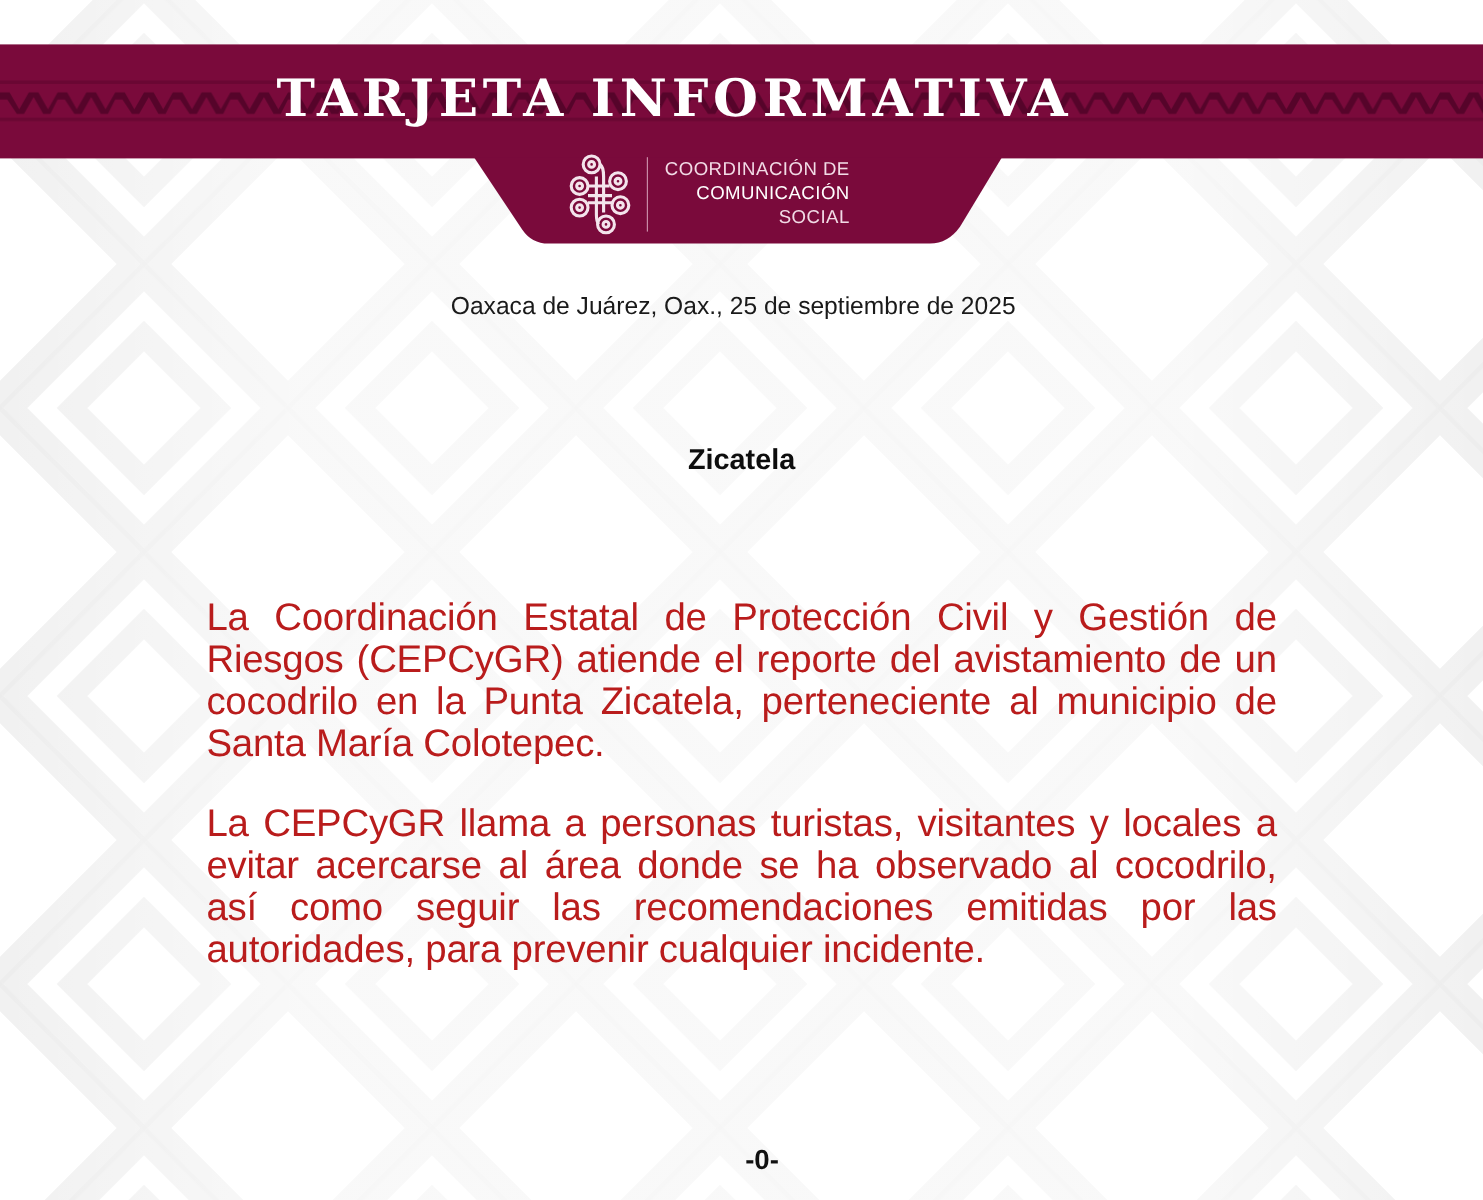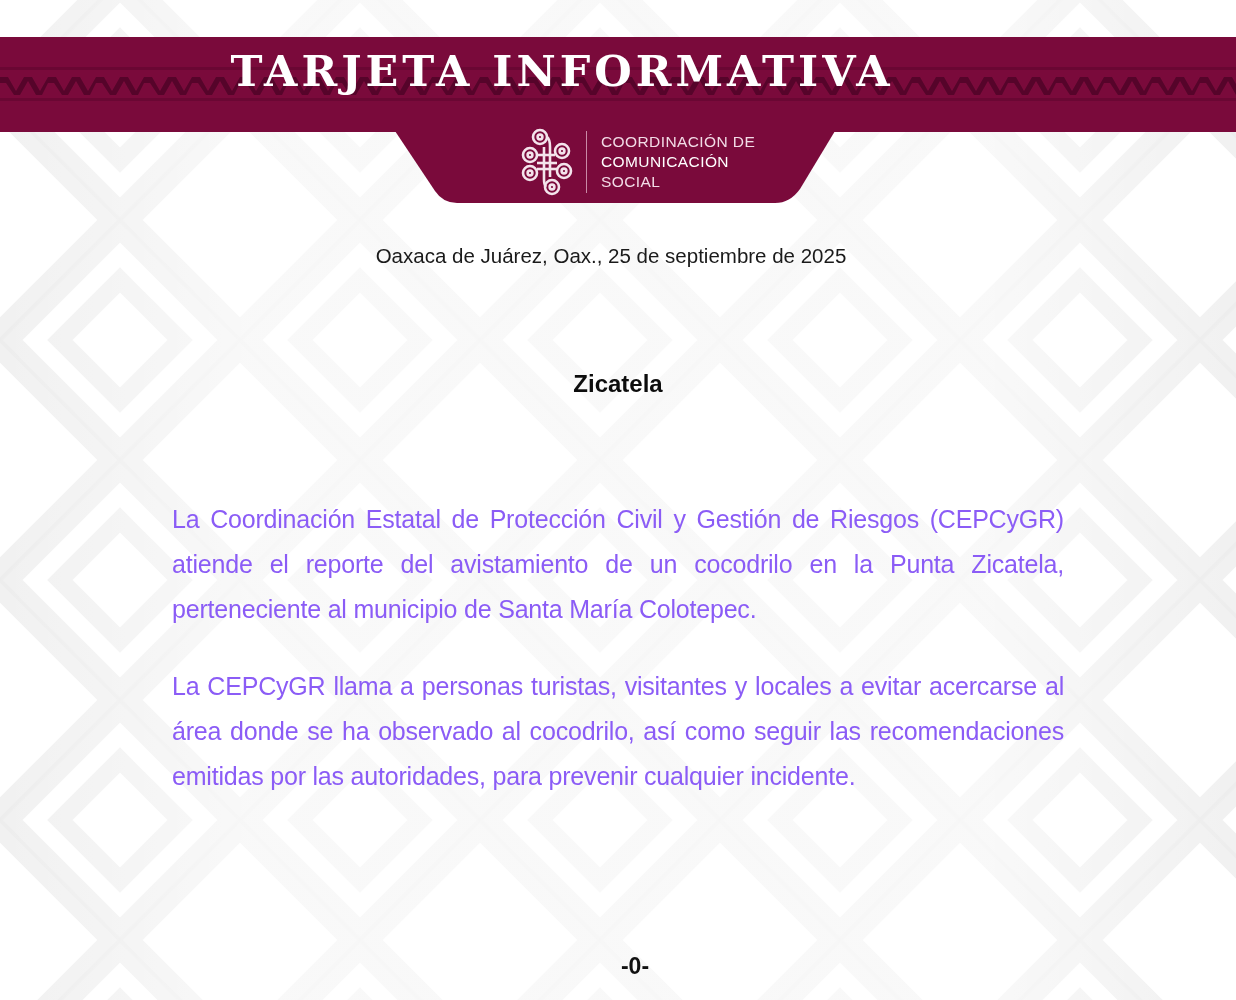--- a/index.html
+++ b/index.html
@@ -9,46 +9,46 @@
     font-family: "Liberation Sans", sans-serif;
     color: #111;
   }
   .bg-pattern { position: absolute; left: 0; top: 0; width: 1236px; height: 1000px; z-index: 0; }
   .banner {
     position: absolute; left: 0; top: 37px; width: 1236px; height: 95px;
     background: #7a0a3b; z-index: 1; overflow: hidden;
   }
   .banner-band { position: absolute; left: 0; top: 28px; width: 1236px; height: 38px; }
   .banner-title {
-    position: absolute; left: 0; top: 6px; width: 1124px; text-align: center;
+    position: absolute; left: 0; top: 18px; width: 1124px; text-align: center;
     font-family: "DejaVu Serif", serif; font-weight: bold;
     font-size: 43px; letter-spacing: 4px; color: #ffffff; z-index: 2;
     line-height: 56px;
   }
   .tab { position: absolute; left: 395px; top: 131px; width: 440px; height: 74px; z-index: 1; }
   .tab-content {
-    position: absolute; left: 520px; top: 126px; height: 72px; z-index: 3;
-    display: flex; align-items: center;
+    position: absolute; left: 473px; top: 126px; height: 72px; z-index: 3;
+    display: flex; align-items: center; text-align: right;
   }
   .logo-icon { width: 56px; height: 70px; }
   .tab-divider { width: 1px; height: 62px; background: #c98aa6; margin: 0 14px 0 10px; }
   .tab-text { color: #f2dbe6; font-size: 15.5px; line-height: 20px; letter-spacing: 0.4px; }
   .tab-text .strong { font-weight: normal; color: #ffffff; }
   .dateline {
     position: absolute; left: 0; top: 244px; width: 1222px; text-align: center;
     font-size: 20.5px; color: #1a1a1a; z-index: 2;
   }
   .headline {
     position: absolute; left: 190px; top: 367px; width: 856px; text-align: center;
     font-size: 24px; font-weight: bold; line-height: 33px; color: #0d0d0d; z-index: 2;
   }
   .body-text { position: absolute; left: 172px; top: 497px; width: 892px; z-index: 2; }
   .para {
-    font-size: 25px; line-height: 45px; text-align: justify; margin: 0 0 32px 0;
-    color: #8b5cf6; letter-spacing: -0.2px;
+    font-size: 32px; line-height: 35px; text-align: justify; margin: 0 0 32px 0;
+    color: #b91c1c; letter-spacing: -0.2px;
   }
   .end-mark {
     position: absolute; left: 0; top: 953px; width: 1270px; text-align: center;
     font-size: 23px; font-weight: bold; z-index: 2; color: #111;
   }
 </style>
 </head>
 <body>
 
 <svg class="bg-pattern" viewBox="0 0 1236 1000" xmlns="http://www.w3.org/2000/svg">

